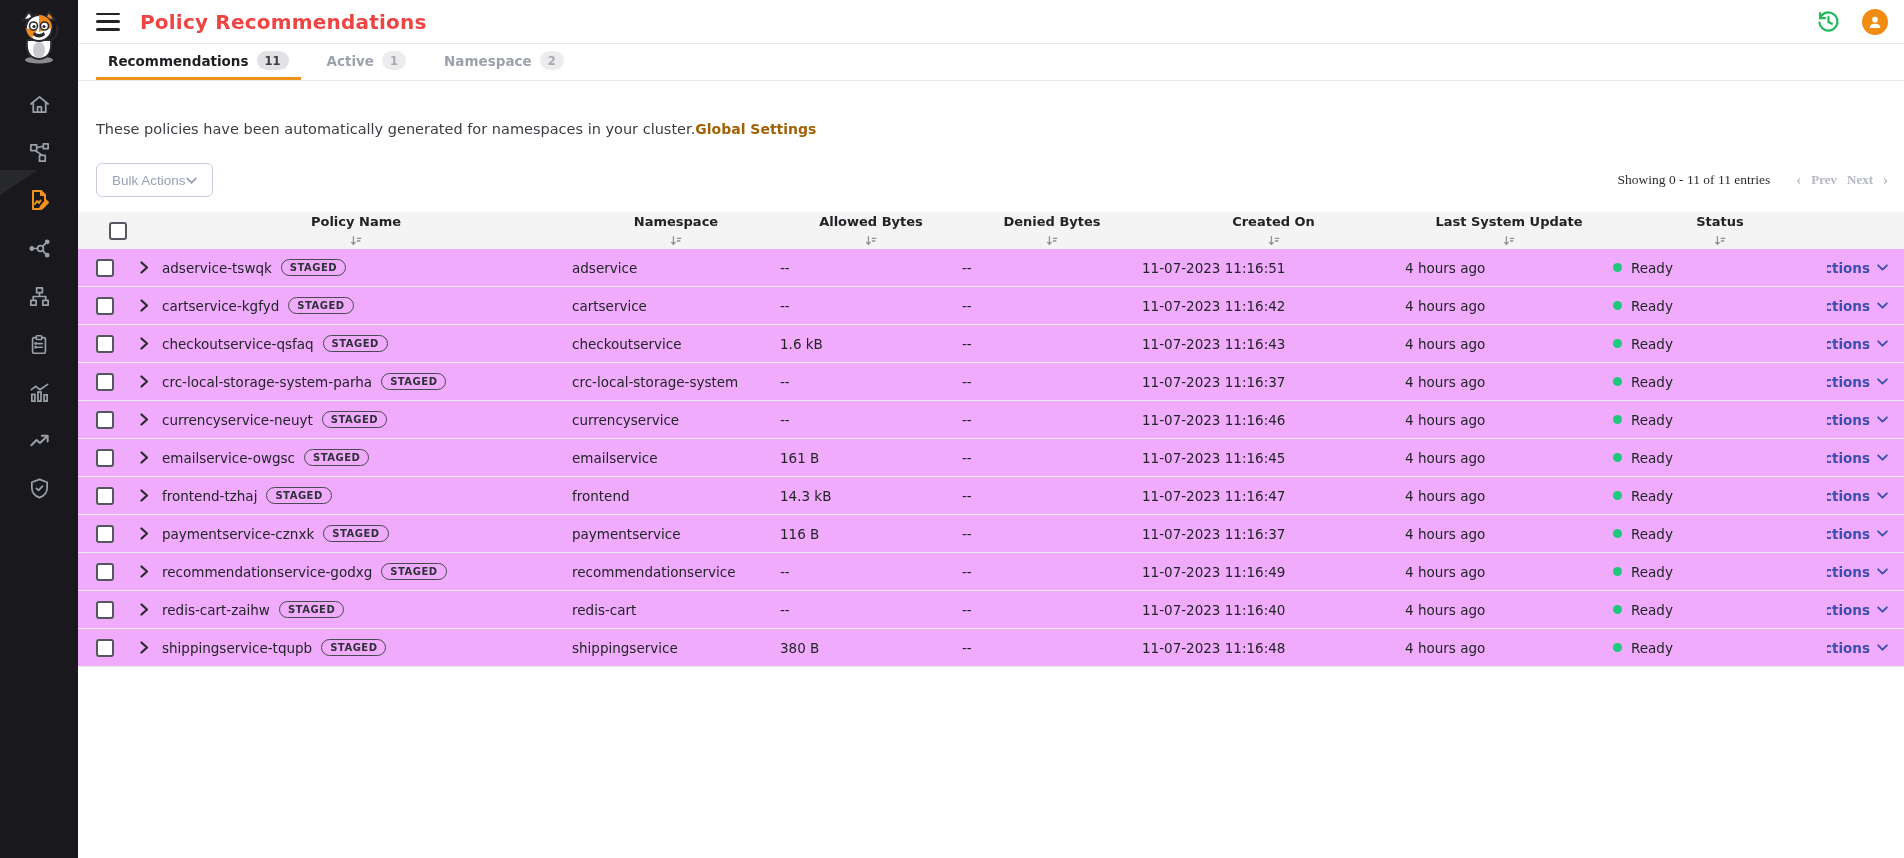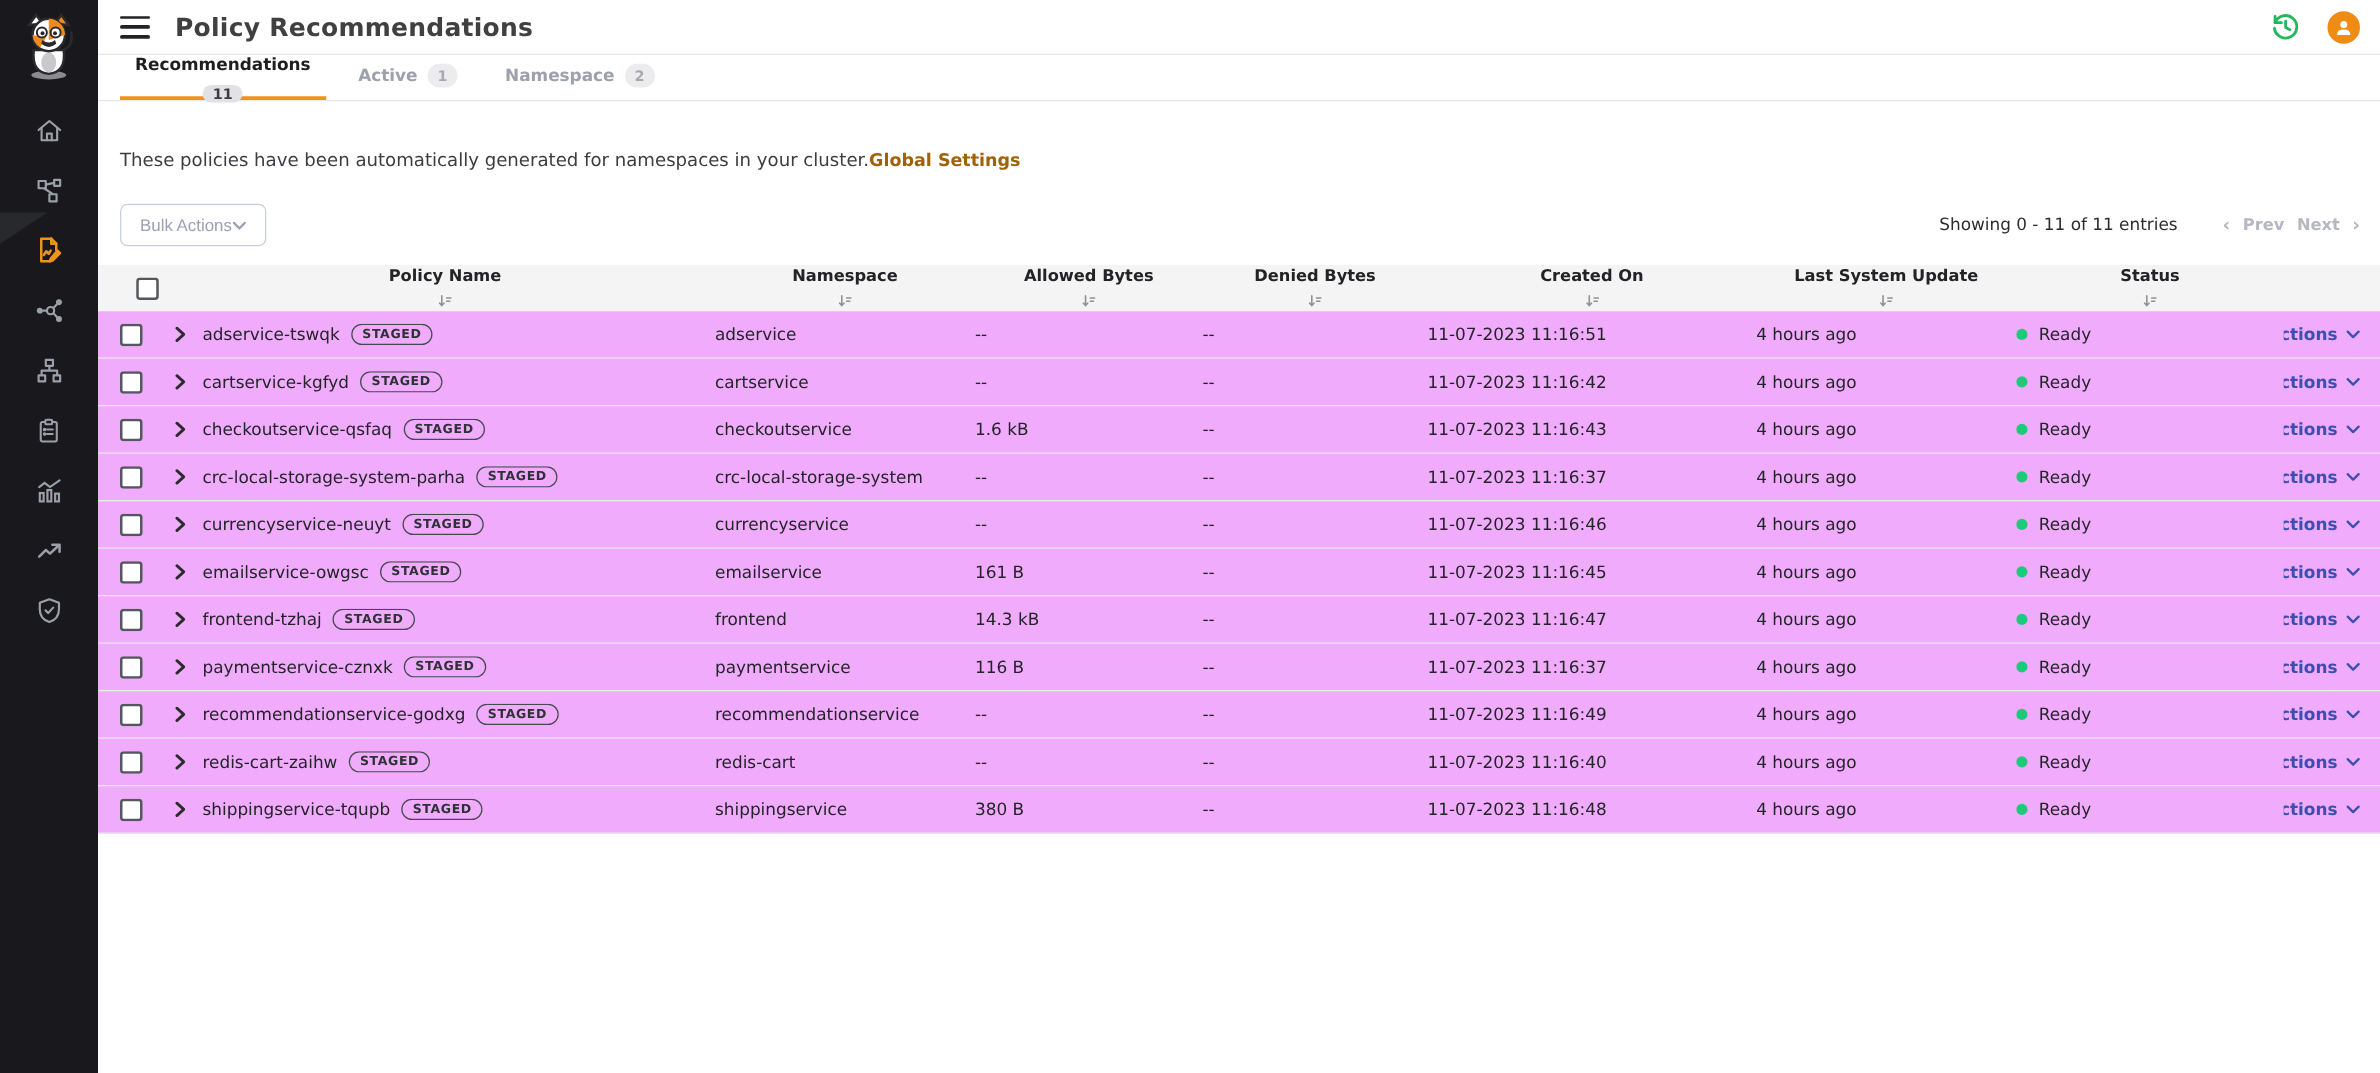--- a/index.html
+++ b/index.html
@@ -19,44 +19,44 @@
            border-left:38px solid #35363b; border-bottom:25px solid transparent;
            opacity:.55; }
 
   
   .main { margin-left:78px; height:858px; background:#fff; }
 
   .topbar { height:44px; display:flex; align-items:center; padding:0 16px 0 18px;
             border-bottom:1px solid #e8e8ea; background:#fff; }
   .burger { width:24px; height:18px; display:flex; flex-direction:column; justify-content:space-between; cursor:pointer; }
   .burger i { display:block; height:2.6px; background:#232327; border-radius:2px; }
-  .page-title { font-size:20px; font-weight:700; color:#404040; margin-left:20px; letter-spacing:.2px; }
+  .page-title { font-size:20px; font-weight:700; color:#ef4444; margin-left:20px; letter-spacing:.2px; }
   .topbar-spacer { flex:1; }
   .top-icon { width:28px; height:28px; display:flex; align-items:center; justify-content:center; cursor:pointer; }
   .avatar { width:26px; height:26px; border-radius:50%; background:#f08c13; display:flex; align-items:center; justify-content:center; margin-left:20px; cursor:pointer; }
 
   .tabsbar { height:37px; display:flex; align-items:stretch; padding-left:18px; gap:14px;
              border-bottom:1px solid #e8e8ea; background:#fff; }
   .tab { display:flex; align-items:center; gap:8px; padding:0 12px; cursor:pointer;
          font-size:13.5px; font-weight:700; color:#9ca1ab; border-bottom:3px solid transparent; }
-  .tab.active { color:#1e1e22; border-bottom-color:#f0921e;flex-direction:column; }
+  .tab.active { color:#1e1e22; border-bottom-color:#f0921e; }
   .tab-badge { min-width:24px; height:19px; padding:0 8px; border-radius:10px; background:#ececef;
                color:#a6a9b0; font-size:11.5px; font-weight:600; display:flex; align-items:center; justify-content:center; }
   .tab.active .tab-badge { background:#e2e2e6; color:#3c3c41; }
 
   .intro-row { display:flex; align-items:center; justify-content:flex-start;
                margin-top:40px; padding:0 16px 0 18px; }
   .intro-text { font-size:14.5px; color:#3c3d42; }
   .global-settings { font-size:14px; font-weight:700; color:#a16207; cursor:pointer; }
 
   .toolbar { display:flex; align-items:center; justify-content:space-between;
              margin-top:26px; padding:0 16px 0 18px; height:34px; }
   .bulk-btn { height:34px; padding:0 15px; border:1px solid #c9cede; border-radius:6px; background:#fff;
               color:#99a1b5; font-size:13.5px; display:flex; align-items:center; cursor:pointer; }
-  .toolbar-right { display:flex; align-items:center; gap:36px; }
+  .toolbar-right { display:flex; align-items:center; gap:26px;font-family:Liberation Serif, serif; }
   .showing { font-size:13.5px; color:#2b2c30; font-weight:500; }
   .pager { display:flex; align-items:center; gap:10px; color:#b4b8c0; font-size:13px; font-weight:600; }
   .pager span { cursor:pointer; }
   .pager .pg-arrow { font-size:15px; line-height:1; }
 
   
   .table { margin-top:15px; width:1826px; }
   .tr { display:grid; grid-template-columns:62px 432px 208px 182px 180px 263px 208px 214px 1fr;
         align-items:center; }
   .thead { background:#f4f4f5; height:37px; }

